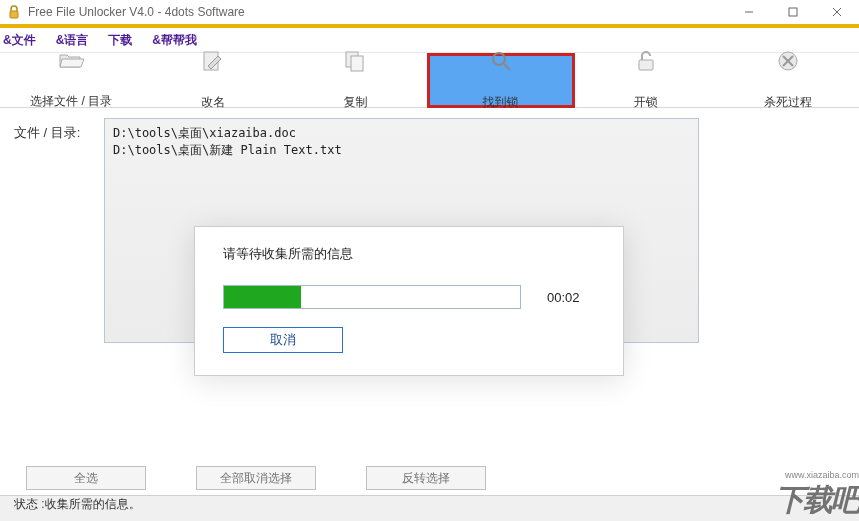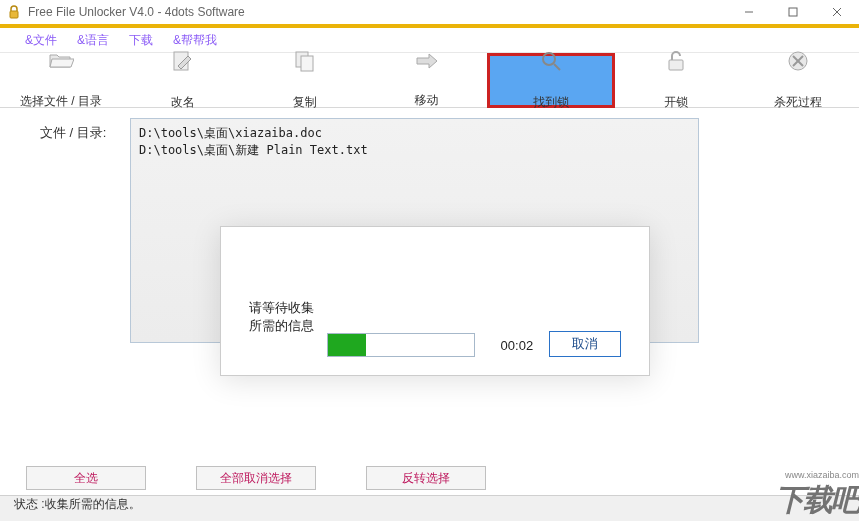--- a/index.html
+++ b/index.html
@@ -2,39 +2,39 @@
 <html><head>
 <meta charset="utf-8">
 <style>
 * { box-sizing: border-box; margin: 0; padding: 0; }
 body { font-family: "Microsoft YaHei", "SimSun", sans-serif; font-size: 12px; background: #fff; width: 859px; height: 521px; overflow: hidden; position: relative; }
 .titlebar { height: 28px; background: #fff; border-bottom: 4px solid #eab308; display: flex; align-items: center; padding-left: 6px; }
 .titlebar .app-icon { width: 16px; height: 16px; margin-right: 6px; }
 .titlebar .title { color: #666; font-size: 12px; flex: 1; }
 .winbtns { display: flex; }
 .winbtn { width: 44px; height: 28px; display: flex; align-items: center; justify-content: center; color: #666; }
-.menubar { height: 25px; display: flex; align-items: center; padding-left: 25px; gap: 20px; color: #8b5cf6; border-bottom: 1px solid #e8e8e8; }
+.menubar { height: 25px; display: flex; align-items: center; padding-left: 3px; gap: 20px; color: #4c1d95; border-bottom: 1px solid #e8e8e8; font-weight: bold; }
 .menubar .menuitem { font-size: 12px; cursor: default; }
 .toolbar { height: 55px; display: flex; align-items: center; border-bottom: 1px solid #d8d8d8; }
 .toolbtn { display: flex; flex-direction: column; align-items: center; justify-content: center; height: 55px; color: #333; font-size: 12px; padding: 0 12px; flex: 1; gap: 20px; }
 .toolbtn.selected { background: #5aa6f2; border: 3px solid #cc2222; box-sizing: border-box; }
 .toolbtn .ticon { height: 26px; display: flex; align-items: center; justify-content: center; }
 .toolbtn .tlabel { margin-top: 2px; }
-.mainarea { padding: 12px 14px; position: relative; height: 355px; margin-left: 26px; }
+.mainarea { padding: 12px 14px; position: relative; height: 355px; }
 .filelabel { position: absolute; left: 14px; top: 16px; color: #333; font-size: 13px; }
 .filelist { position: absolute; left: 104px; top: 10px; right: 160px; height: 225px; border: 1px solid #b8c8d8; background: linear-gradient(to bottom, #f2f2f2, #ececec); font-family: "SimSun", monospace; font-size: 12px; color: #222; padding: 6px 8px; line-height: 17px; }
-.dialog { position: absolute; left: 194px; top: 118px; width: 430px; height: 150px; background: #fff; border: 1px solid #ccc; box-shadow: 0 4px 28px rgba(0,0,0,0.12); padding: 18px 28px; display: flex; flex-direction: row; align-items: flex-end; }
+.dialog { position: absolute; left: 194px; top: 118px; width: 430px; height: 150px; background: #fff; border: 1px solid #ccc; box-shadow: 0 4px 28px rgba(0,0,0,0.12); padding: 18px 28px; display: flex; flex-direction: column; align-items: flex-start; }
 .dialog .dmsg { font-size: 13px; color: #222; margin-bottom: 22px; }
 .dialog .prow { display: flex; align-items: center; width: 100%; gap: 26px; }
 .progressbar { flex: 1; height: 24px; border: 1px solid #a6b8ca; background: #fff; position: relative; }
 .progressbar .fill { position: absolute; left: 0; top: 0; bottom: 0; width: 26%; background: #1fa81f; }
 .dialog .ptime { color: #222; font-size: 13px; width: 48px; }
 .dialog .cancelbtn { margin-top: 18px; width: 120px; height: 26px; border: 1px solid #2a72c8; background: #fff; color: #1a4a8a; font-size: 13px; }
 .bottombar { position: absolute; left: 0; right: 0; bottom: 26px; height: 34px; display: flex; align-items: center; padding-left: 26px; gap: 50px; }
-.bottombtn { width: 120px; height: 24px; border: 1px solid #c0c0c0; background: #f5f5f5; color: #be185d; font-size: 12px; }
+.bottombtn { width: 120px; height: 24px; border: 1px solid #c0c0c0; background: #f5f5f5; color: #737373; font-size: 12px; }
 .statusbar { position: absolute; left: 0; right: 0; bottom: 0; height: 26px; background: #f0f0f0; border-top: 1px solid #d0d0d0; display: flex; padding-left: 14px; color: #333; font-size: 12px; }
 .file-row { white-space: pre; }
 .watermark { position: absolute; right: 0; bottom: 0; font-size: 9px; color: #888; text-align: right; }
 .watermark .logo { font-size: 30px; font-weight: 900; font-style: italic; color: #737373; letter-spacing: -2px; }
 </style>
 </head>
 <body>
 
 <div class="titlebar">
   <span class="app-icon">
@@ -92,28 +92,20 @@
   </div>
   <div class="toolbtn">
     <div class="ticon">
       <svg width="22" height="22" viewBox="0 0 22 22">
           <rect x="2" y="2" width="12" height="15" fill="#eee" stroke="#aaa"></rect>
           <rect x="7" y="6" width="12" height="15" fill="#f5f5f5" stroke="#aaa"></rect>
         </svg>
     </div>
     <div class="tlabel">复制</div>
   </div>
-  <div class="toolbtn">
-    <div class="ticon">
-      <svg width="24" height="18" viewBox="0 0 24 18">
-          <path d="M2 6 h12 V2 l8 7 l-8 7 V12 H2 Z" fill="#ddd" stroke="#aaa"></path>
-        </svg>
-    </div>
-    <div class="tlabel">移动</div>
-  </div>
   <div class="toolbtn selected">
     <div class="ticon">
       <svg width="22" height="22" viewBox="0 0 22 22">
           <circle cx="9" cy="9" r="6" fill="none" stroke="#888" stroke-width="2"></circle>
           <line x1="14" y1="14" x2="20" y2="20" stroke="#888" stroke-width="2"></line>
         </svg>
     </div>
     <div class="tlabel">找到锁</div>
   </div>
   <div class="toolbtn">

